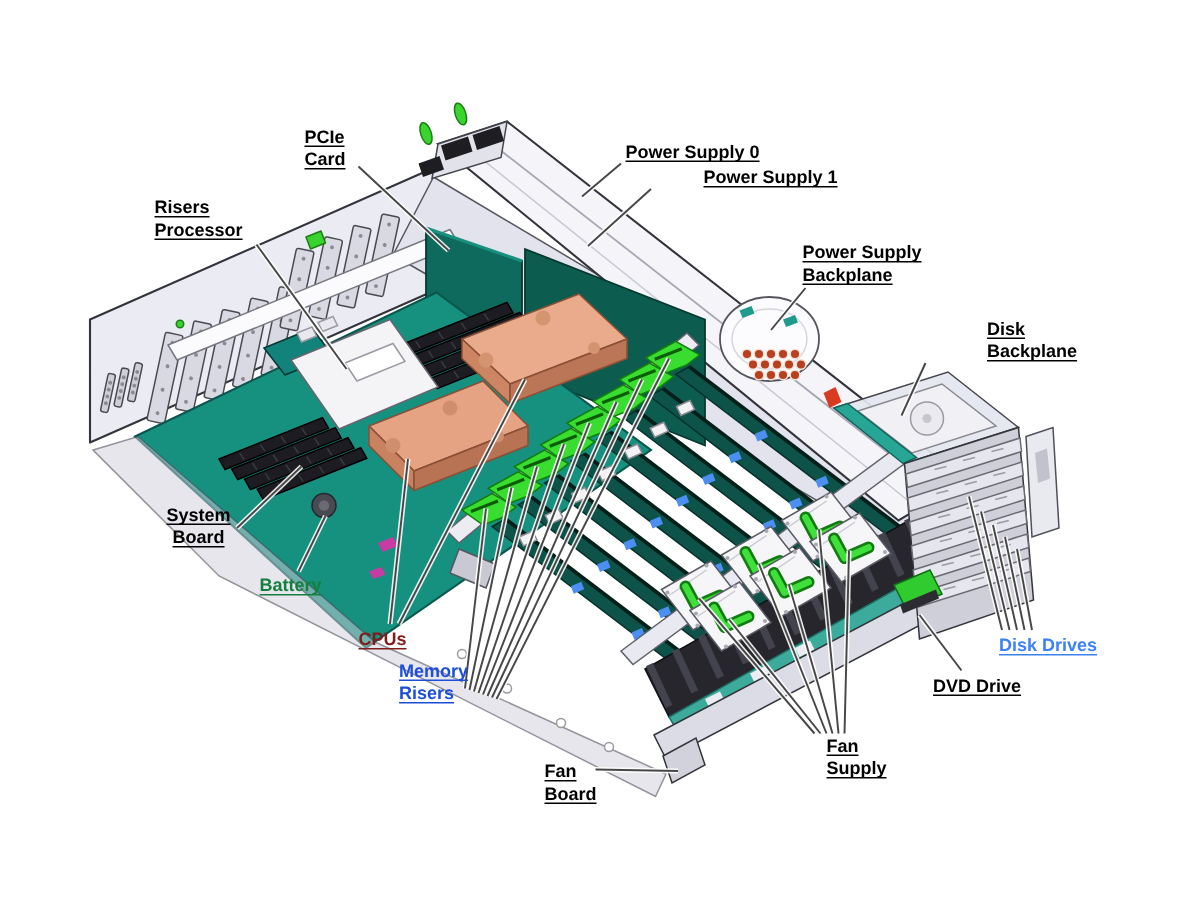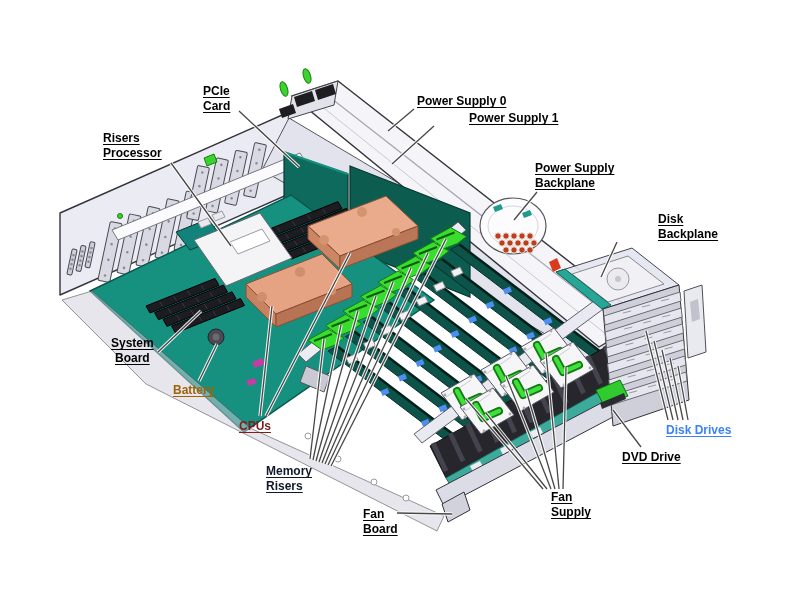--- a/index.html
+++ b/index.html
@@ -549,27 +549,27 @@
         <span>Backplane</span>
       </div>
       <div class="label" style="left: 618px; top: 212px; color: rgb(0, 0, 0); margin-left: 40px;">
         <span>Disk</span>
         <span>Backplane</span>
       </div>
       <div class="label" style="left: 111px; top: 336px; color: rgb(0, 0, 0); text-align: center;">
         <span>System</span>
         <span>Board</span>
       </div>
-      <div class="label" style="left: 173px; top: 383px; color: #a16207;">
+      <div class="label" style="left: 173px; top: 383px; color: #15803d;">
         <span>Battery</span>
       </div>
       <div class="label" style="left: 239px; top: 419px; color: #7f1d1d;">
         <span>CPUs</span>
       </div>
-      <div class="label" style="left: 266px; top: 464px; color: #0f172a;">
+      <div class="label" style="left: 266px; top: 440px; color: #1d4ed8;">
         <span>Memory</span>
         <span>Risers</span>
       </div>
       <div class="label" style="left: 363px; top: 507px; color: rgb(0, 0, 0);">
         <span>Fan</span>
         <span>Board</span>
       </div>
       <div class="label" style="left: 551px; top: 490px; color: rgb(0, 0, 0);">
         <span>Fan</span>
         <span>Supply</span>

